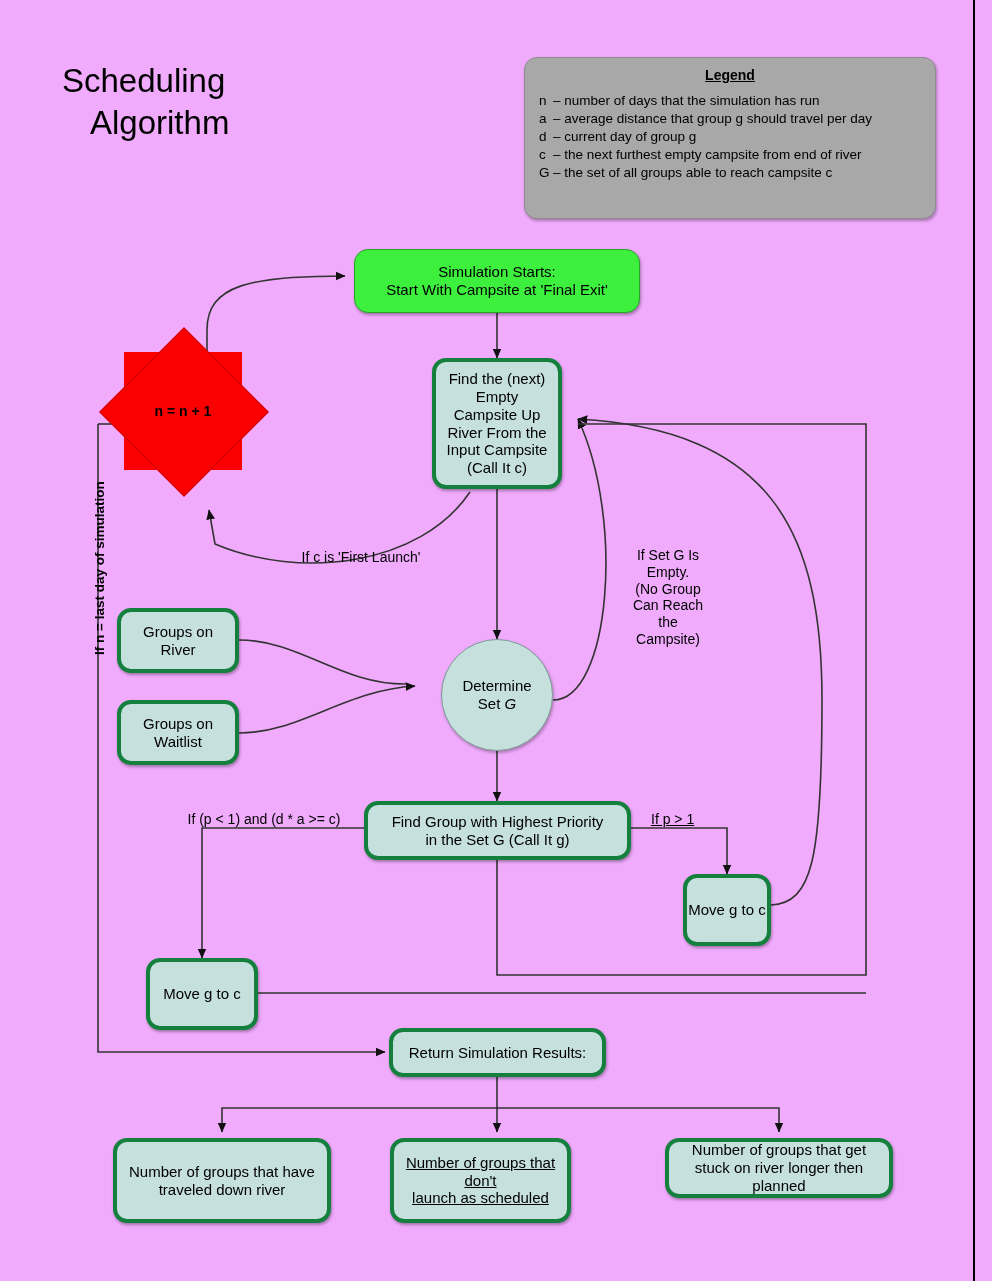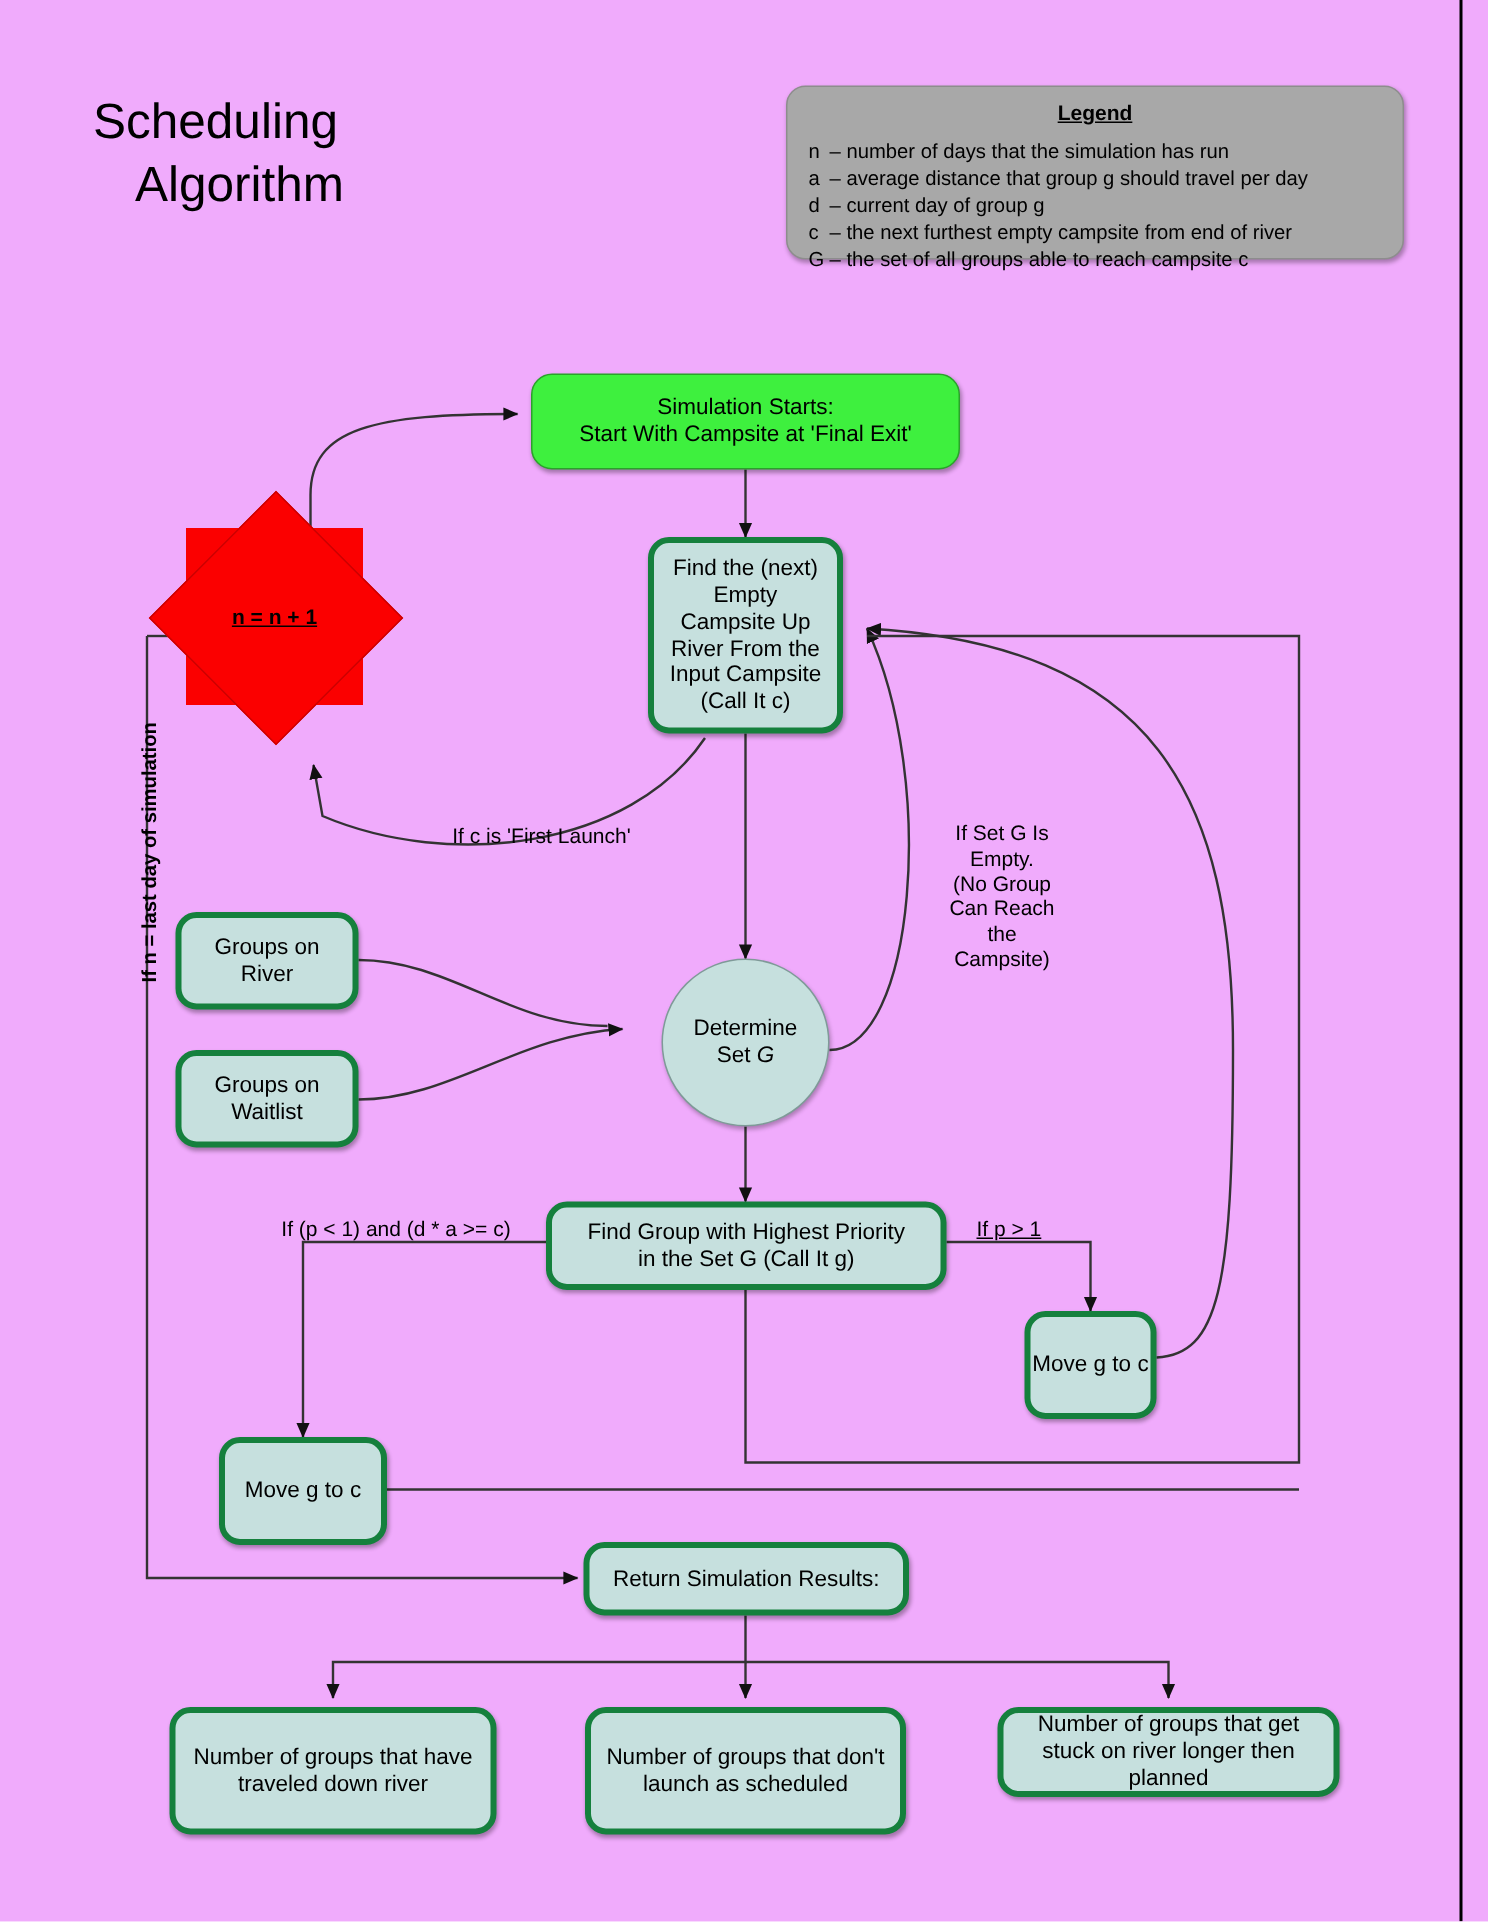--- a/index.html
+++ b/index.html
@@ -54,31 +54,31 @@
     border:none;
     font-size:14px;
     font-weight:600;
   }
   .diamond .dshape{
     position:absolute;left:0;top:0;width:100%;height:100%;
     background:#fb0000;
     transform:rotate(45deg);
     border:1px solid #cc0000;
   }
-  .diamond .dtext{position:relative;z-index:2;text-decoration:underline;}
+  .diamond .dtext{position:relative;z-index:2;}
 
   #title{
     position:absolute;left:62px;top:60px;width:290px;
     font-size:33px;line-height:1.28;color:#000;
     text-align:left;
   }
   #title .l2{display:block;padding-left:28px;}
 
   #legend{
-    position:absolute;left:524px;top:57px;width:412px;height:116px;
+    position:absolute;left:524px;top:57px;width:412px;height:162px;
     background:#a8a8a8;
     border:1px solid #8d8d8d;
     border-radius:13px;
     box-shadow:1px 2px 3px rgba(0,0,0,0.3);
     box-sizing:border-box;
     padding:9px 14px 8px 14px;
   }
   #legend .ltitle{
     text-align:center;font-weight:bold;font-size:14px;
     text-decoration:underline;margin-bottom:9px;color:#000;
@@ -232,21 +232,21 @@
 
   <div class="node proc" style="left:389px;top:1028px;width:217px;height:49px;">
     <span>Return Simulation Results:</span>
   </div>
 
   <div class="node proc" style="left:113px;top:1138px;width:218px;height:85px;">
     <span style="white-space:pre-line;">Number of groups that have
 traveled down river</span>
   </div>
 
-  <div class="node proc" style="left:390px;top:1138px;width:214px;height:85px;">
+  <div class="node proc" style="left:390px;top:1138px;width:181px;height:85px;text-decoration:underline;">
     <span style="white-space:pre-line;">Number of groups that don't
 launch as scheduled</span>
   </div>
 
   <div class="node proc" style="left:665px;top:1138px;width:228px;height:60px;">
     <span style="white-space:pre-line;">Number of groups that get
 stuck on river longer then
 planned</span>
   </div>
 

